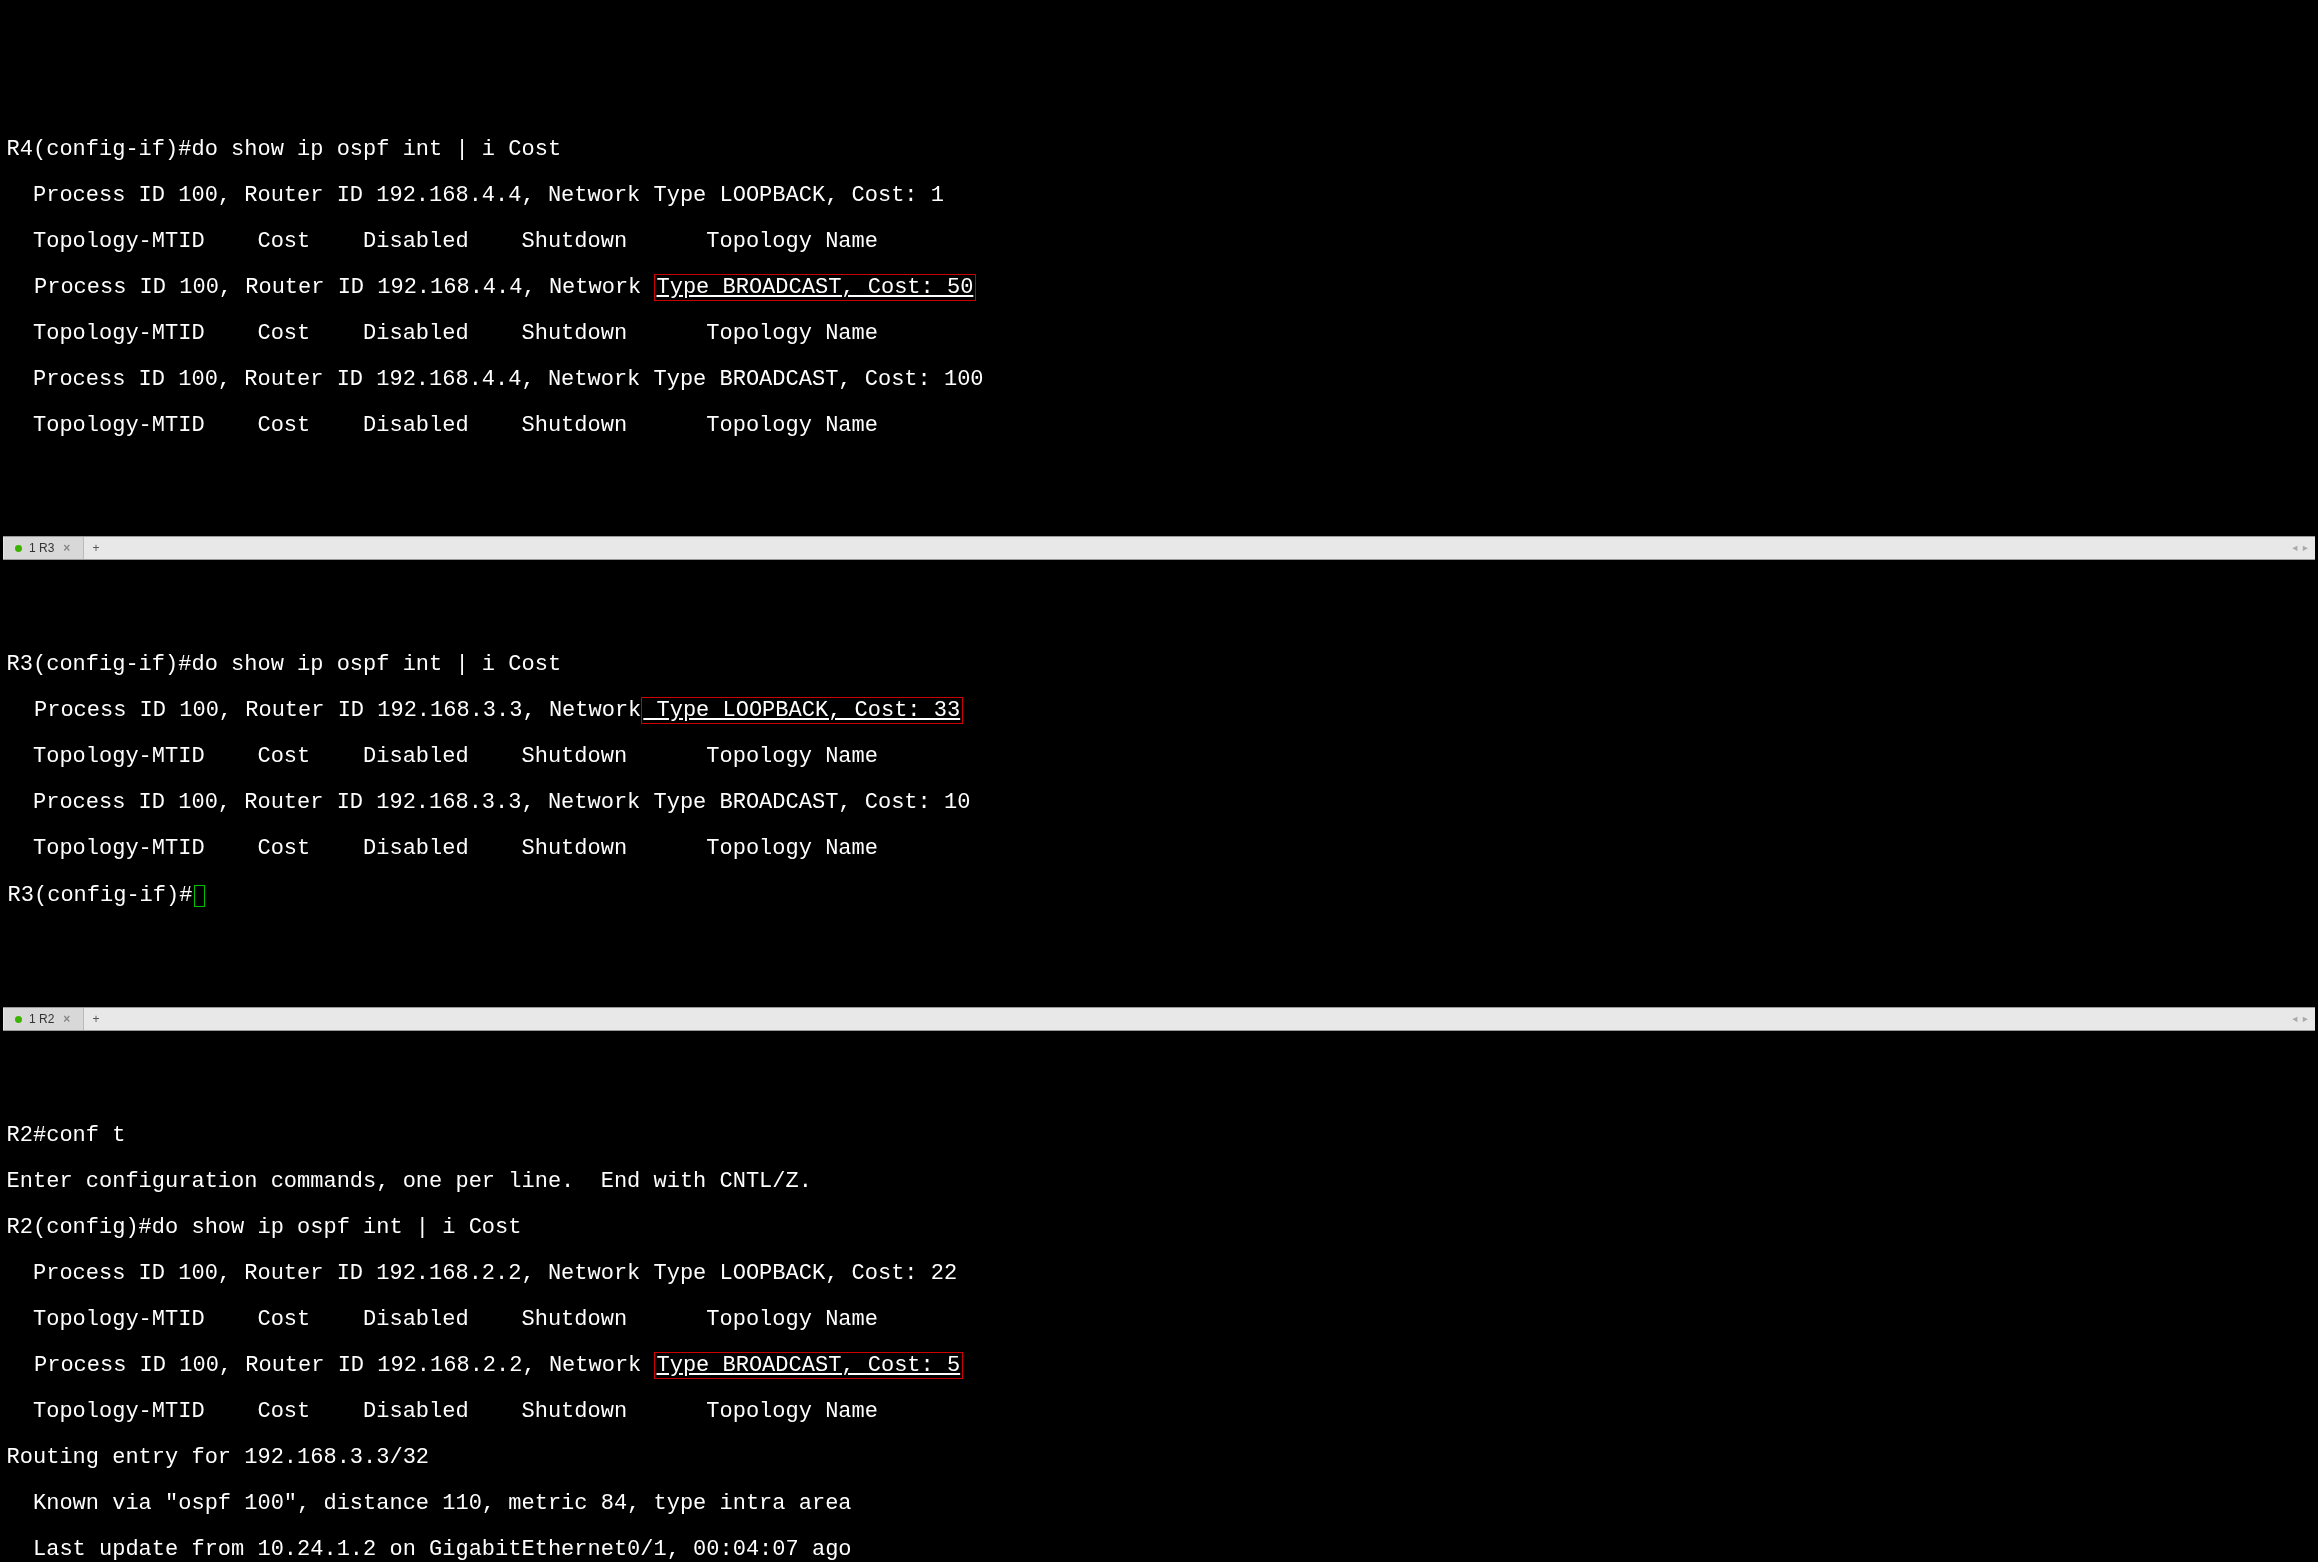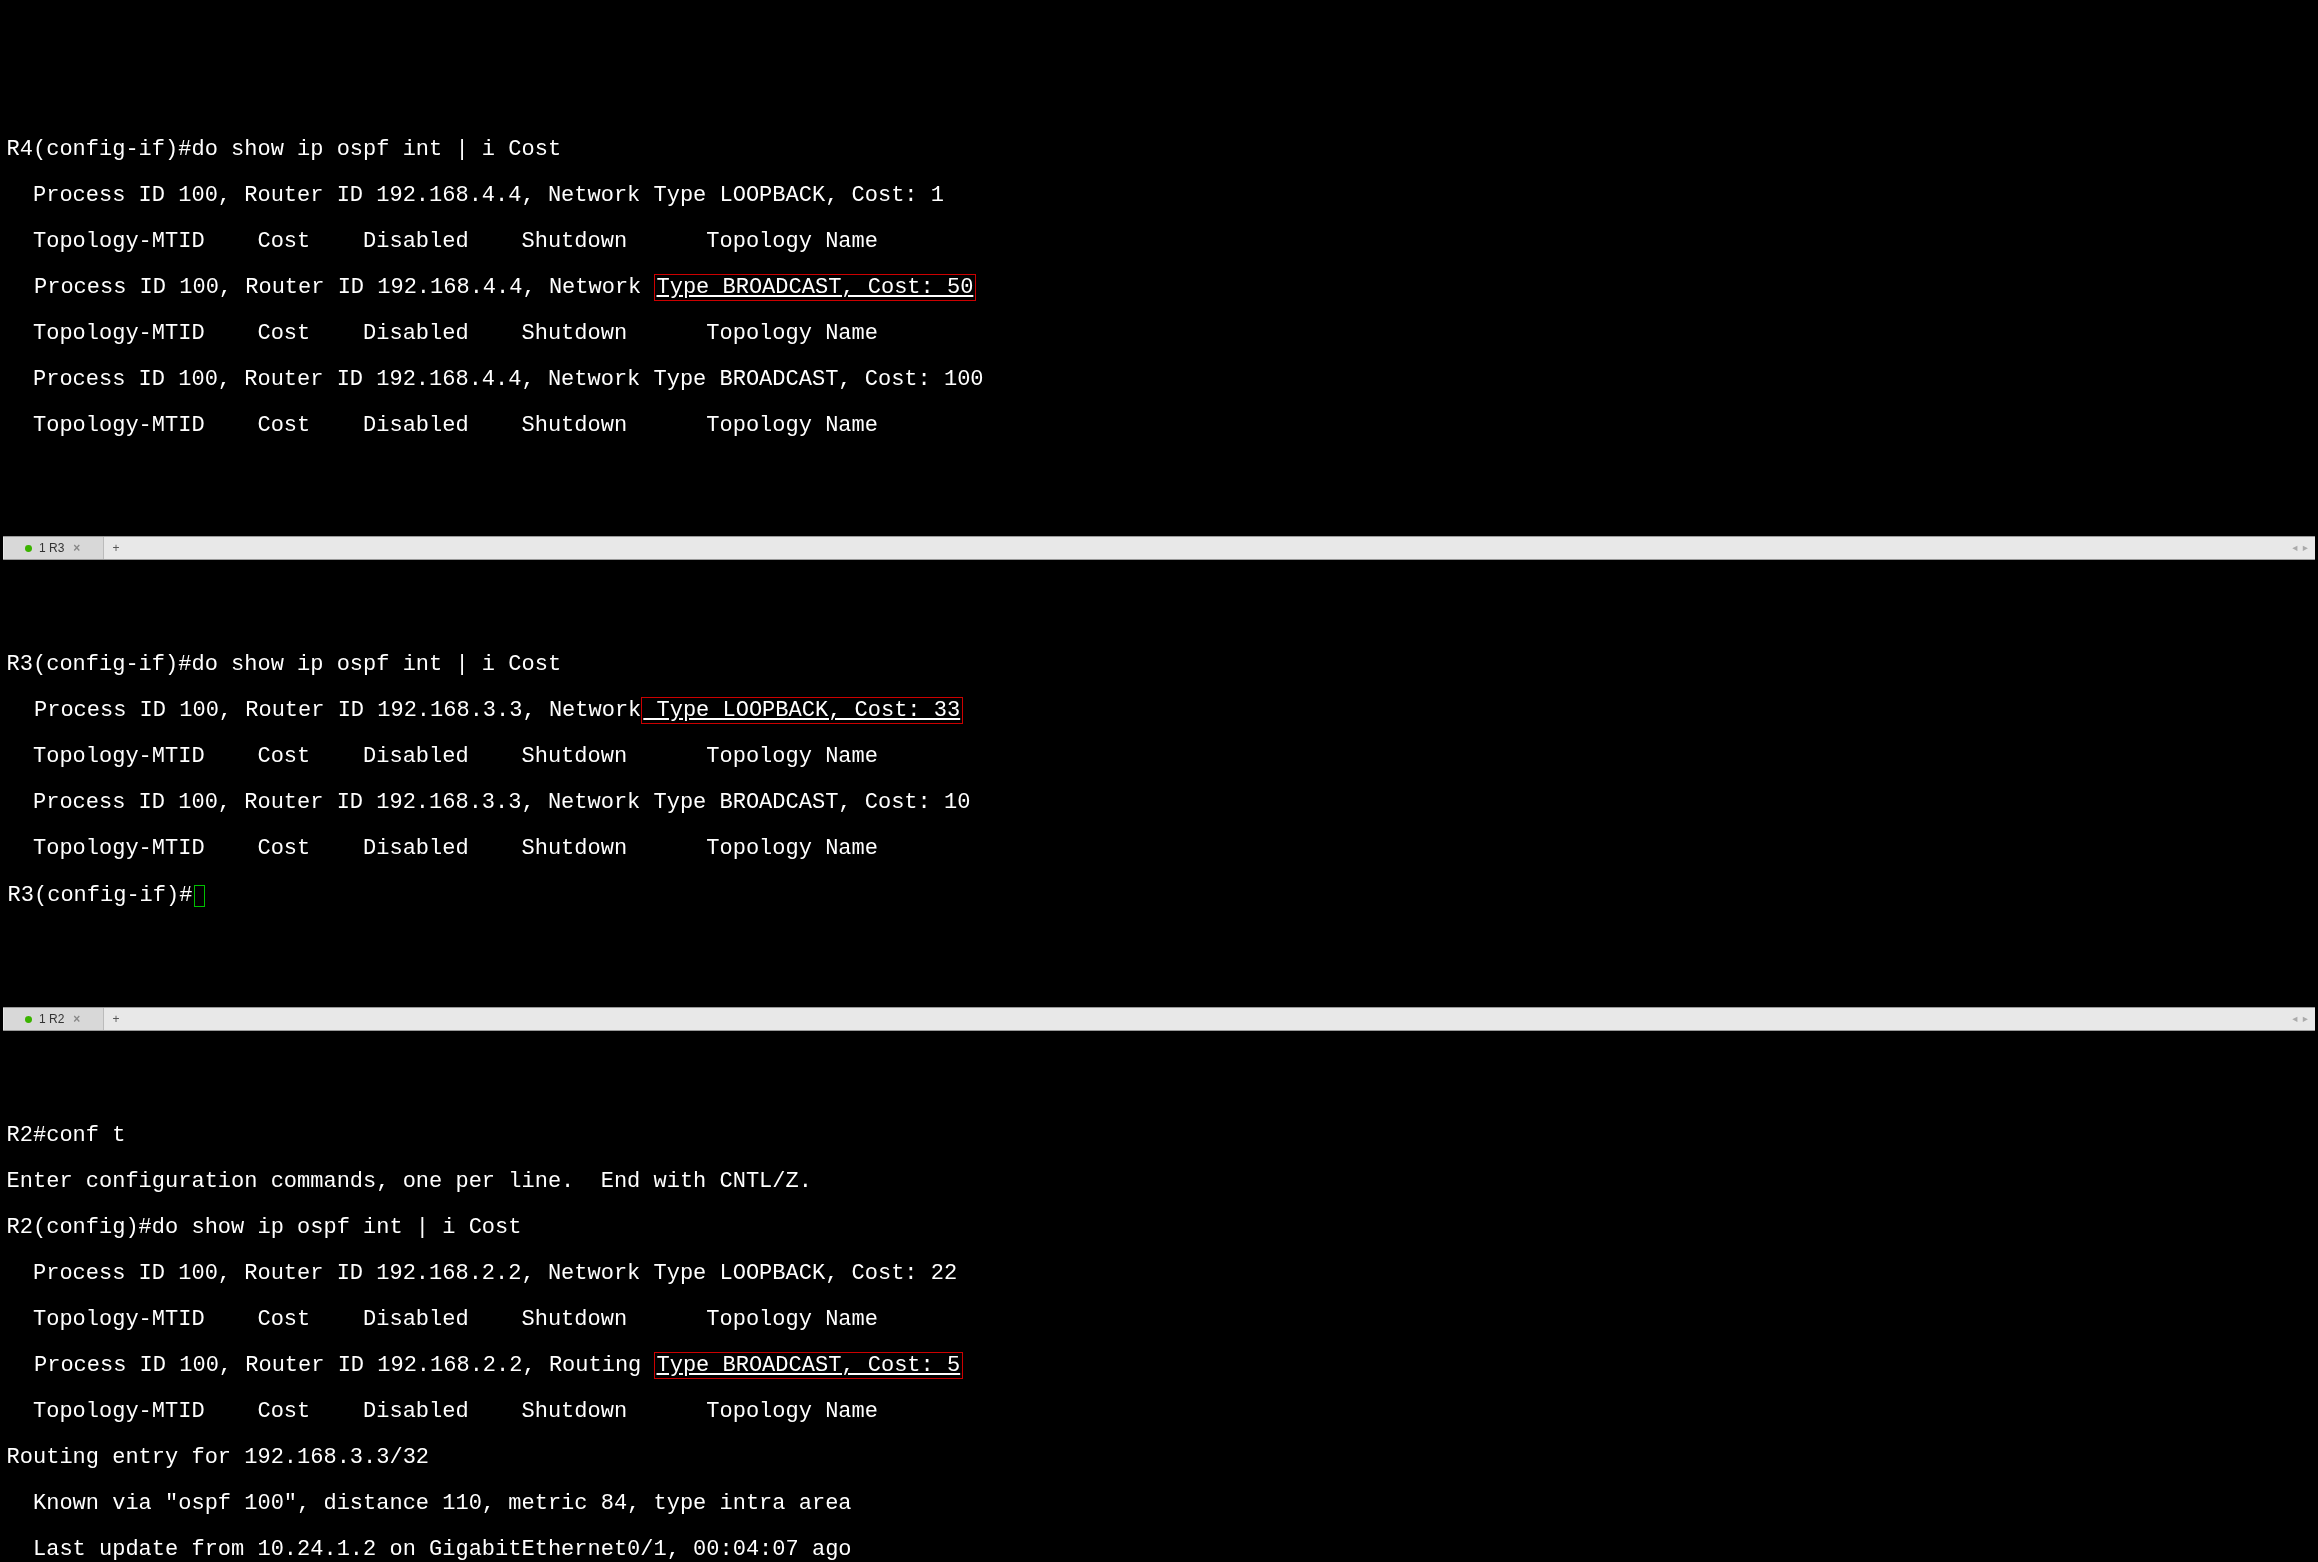--- a/index.html
+++ b/index.html
@@ -25,21 +25,21 @@
     font-family: Arial, sans-serif;
     font-size: 12px;
     white-space: normal;
     border-top: 0.9px solid #999;
     border-bottom: 0.9px solid #999;
     position: relative;
   }
   .tab {
     background: #d8d8d8;
     border-right: 0.9px solid #bbb;
-    padding: 0 20px;
+    padding: 0 10px;
     height: 100%;
     display: flex;
     align-items: center;
     gap: 5.1px;
     cursor: pointer;
   }
   .dot-green {
     width: 6.9px; height: 6.9px;
     background: #3bb300;
     border-radius: 50%;
@@ -140,21 +140,21 @@
   </div>
 </div>
 
 
 <div class="term">
 <span class="line">R2#conf t</span>
 <span class="line">Enter configuration commands, one per line.  End with CNTL/Z.</span>
 <span class="line">R2(config)#do show ip ospf int | i Cost</span>
 <span class="line">  Process ID 100, Router ID 192.168.2.2, Network Type LOOPBACK, Cost: 22</span>
 <span class="line">  Topology-MTID    Cost    Disabled    Shutdown      Topology Name</span>
-<span class="line"><span>  Process ID 100, Router ID 192.168.2.2, Routing </span><span class="redbox">Type BROADCAST, Cost: 5</span></span>
+<span class="line"><span>  Process ID 100, Router ID 192.168.2.2, Network </span><span class="redbox">Type BROADCAST, Cost: 5</span></span>
 <span class="line">  Topology-MTID    Cost    Disabled    Shutdown      Topology Name</span>
 <span class="line">Routing entry for 192.168.3.3/32</span>
 <span class="line">  Known via "ospf 100", distance 110, metric 84, type intra area</span>
 <span class="line">  Last update from 10.24.1.2 on GigabitEthernet0/1, 00:04:07 ago</span>
 <span class="line">  Routing Descriptor Blocks:</span>
 
 
 
 </div>
 

